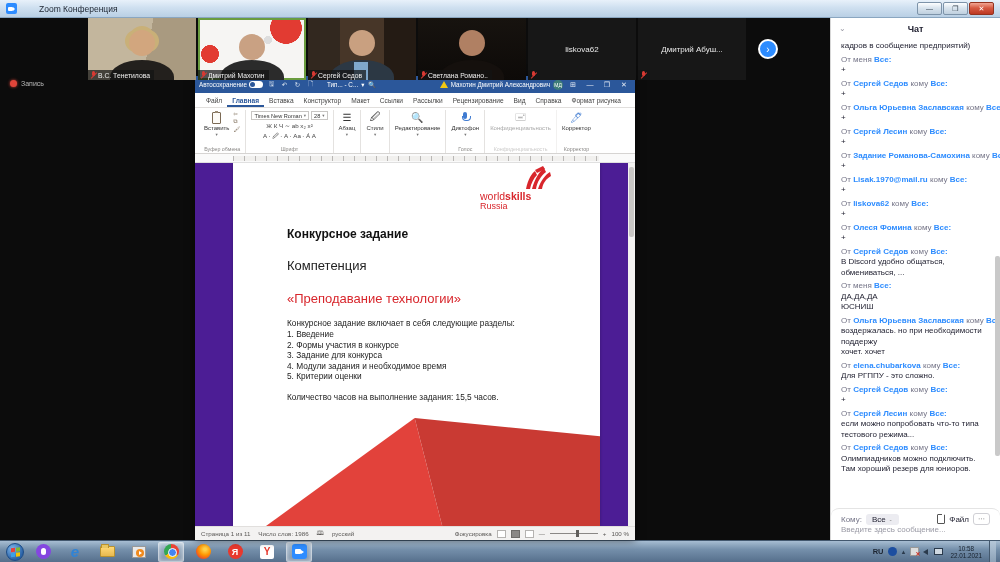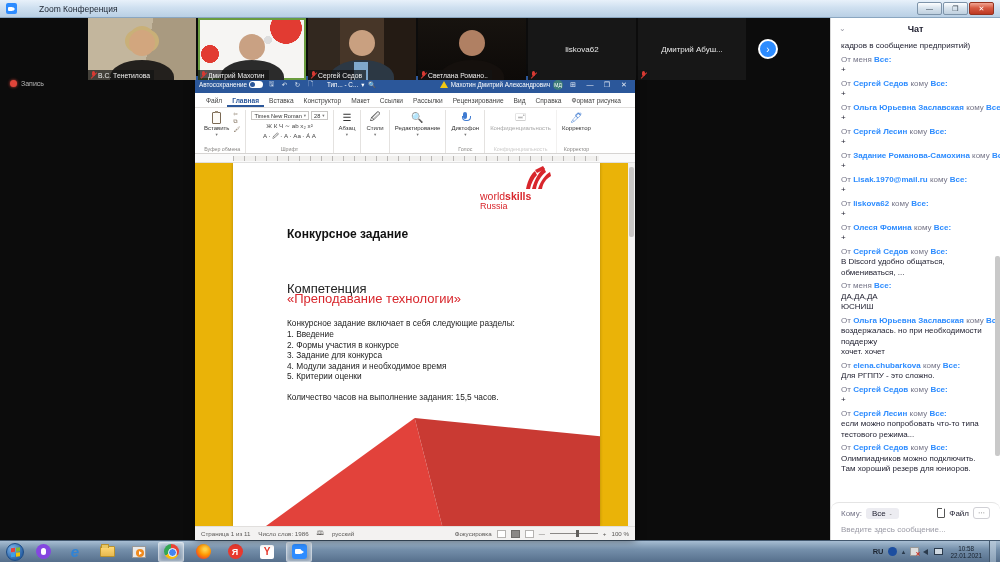--- a/index.html
+++ b/index.html
@@ -85,30 +85,30 @@
   .font-box{border:1px solid #c8c6c4;font-size:5.6px;color:#333;padding:0 2px;height:9px;display:flex;align-items:center;gap:2px;white-space:nowrap;}
   .fmt-row{display:flex;gap:3px;font-size:6.2px;color:#444;margin-top:2px;align-items:center;}
   .caret{font-size:4.5px;color:#777;}
   .mic-blue{width:8px;height:11px;position:relative;}
   .mic-blue:before{content:"";position:absolute;left:2px;top:0;width:4px;height:7px;border-radius:2px;background:#3f7bd1;}
   .mic-blue:after{content:"";position:absolute;left:0.5px;top:4px;width:7px;height:4px;border:1px solid #3f7bd1;border-top:none;border-radius:0 0 4px 4px;}
   .disabled-grp{opacity:.45;}
   .w-ruler{height:9px;background:#fafafa;border-bottom:1px solid #e0e0e0;position:relative;flex:0 0 auto;}
   .w-ruler .rl{position:absolute;left:38px;right:36px;top:2px;height:5px;background:#f1f0ee;
     background-image:repeating-linear-gradient(90deg,#b9b7b5 0 1px,transparent 1px 11px);}
-  .w-doc{flex:1;background:#eab308;position:relative;overflow:hidden;text-decoration:underline;}
+  .w-doc{flex:1;background:#4c1d95;position:relative;overflow:hidden;text-decoration:underline;}
   .page{position:absolute;left:38px;top:0;width:367px;height:100%;background:#fff;box-shadow:0 0 3px rgba(0,0,0,.25);}
   .doc-serif{font-family:"Liberation Serif",serif;}
   .ws-logo{position:absolute;top:2px;left:247px;width:84px;}
   .ws-hand{display:block;margin-left:42px;}
   .ws-line{font-size:10.5px;color:#d8262c;line-height:1;}
   .ws-line b{font-weight:bold;}
   .ws-russia{font-size:9px;color:#d8262c;line-height:1.1;}
   .doc-h1{position:absolute;top:64px;left:54px;font-size:12px;font-weight:bold;color:#111;}
-  .doc-h2{position:absolute;top:118px;left:54px;font-size:13px;color:#222;}
+  .doc-h2{position:absolute;top:95px;left:54px;font-size:13px;color:#222;}
   .doc-comp{position:absolute;top:128px;left:54px;font-size:13px;color:#d8262c;}
   .doc-intro{position:absolute;top:155px;left:54px;font-size:8.3px;color:#222;}
   .doc-list{position:absolute;top:166px;left:54px;font-size:8.3px;color:#222;line-height:10.6px;white-space:pre-line;}
   .doc-hours{position:absolute;top:229px;left:54px;font-size:8.3px;color:#222;}
   .pyramid{position:absolute;left:0;right:0;top:255px;bottom:0;}
   .pyr-light{position:absolute;inset:0;background:#e2423b;clip-path:polygon(49.5% 0,57% 100%,9% 100%);}
   .pyr-dark{position:absolute;inset:0;background:#c93a33;clip-path:polygon(49.5% 0,100% 17%,100% 100%,57% 100%);}
   .w-scroll{position:absolute;right:0;top:0;width:7px;height:100%;background:#f3f2f1;}
   .w-scroll .thumb{position:absolute;left:1px;top:4px;width:5px;height:70px;background:#c8c6c4;border-radius:2px;}
   .w-status{height:14px;background:#f3f2f1;border-top:1px solid #e1dfdd;display:flex;align-items:center;font-size:6.2px;color:#5a5856;padding:0 6px;gap:8px;flex:0 0 auto;}
@@ -131,21 +131,21 @@
   .chat-scroll{position:absolute;right:0;top:238px;width:5px;height:200px;background:#c9c9c9;border-radius:2px;}
   .chat-footer{flex:0 0 auto;border-top:1px solid #e4e4e4;padding:4px 10px 6px;border-radius:8px;}
   .cf-row{display:flex;align-items:center;gap:4px;}
   .cf-label{font-size:8px;color:#747487;}
   .cf-pill{background:#ececf1;border-radius:3px;font-size:8px;color:#232333;padding:1px 6px;display:flex;gap:3px;align-items:center;}
   .cf-right{margin-left:auto;display:flex;align-items:center;gap:4px;}
   .file-ico{width:8px;height:10px;border:1px solid #555;border-radius:1px;position:relative;}
   .file-ico:before{content:"";position:absolute;right:-1px;top:-1px;border-left:3px solid #fff;border-bottom:3px solid transparent;}
   .cf-file-label{font-size:8px;color:#232333;}
   .cf-more{border:1px solid #d0d0d5;border-radius:3px;font-size:7px;color:#555;padding:0 4px;height:12px;display:flex;align-items:center;}
-  .chat-input{margin-top:6px;font-size:8px;color:#9a9aa5;}
+  .chat-input{font-size:8px;color:#9a9aa5;}
 
   
   .taskbar{left:0;top:540px;width:1000px;height:22px;
     background:linear-gradient(#a7bdd2,#7590ab 40%,#54central 100%);
     background:linear-gradient(#a7bdd2,#7590ab 40%,#566f8c);
     border-top:1px solid #43586e;display:flex;align-items:center;padding:0 2px;gap:6px;}
   .start-orb{width:18px;height:18px;border-radius:50%;margin-left:4px;
     background:radial-gradient(circle at 35% 30%,#7db4e8,#2a63a8 70%);border:1px solid #1c4c86;position:relative;flex:0 0 auto;}
   .start-orb:before{content:"";position:absolute;left:4px;top:4px;width:4px;height:4px;background:#e8413a;box-shadow:5px 0 0 #7fba33,0 5px 0 #3aa0e8,5px 5px 0 #f5c400;transform:skewY(-6deg);}
   .tb-ico{width:17px;height:17px;display:flex;align-items:center;justify-content:center;flex:0 0 auto;font-size:11px;position:relative;}

